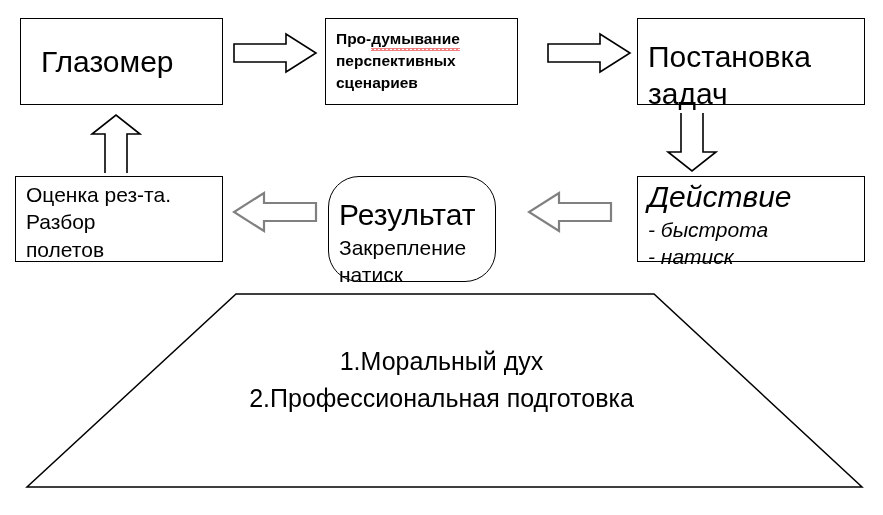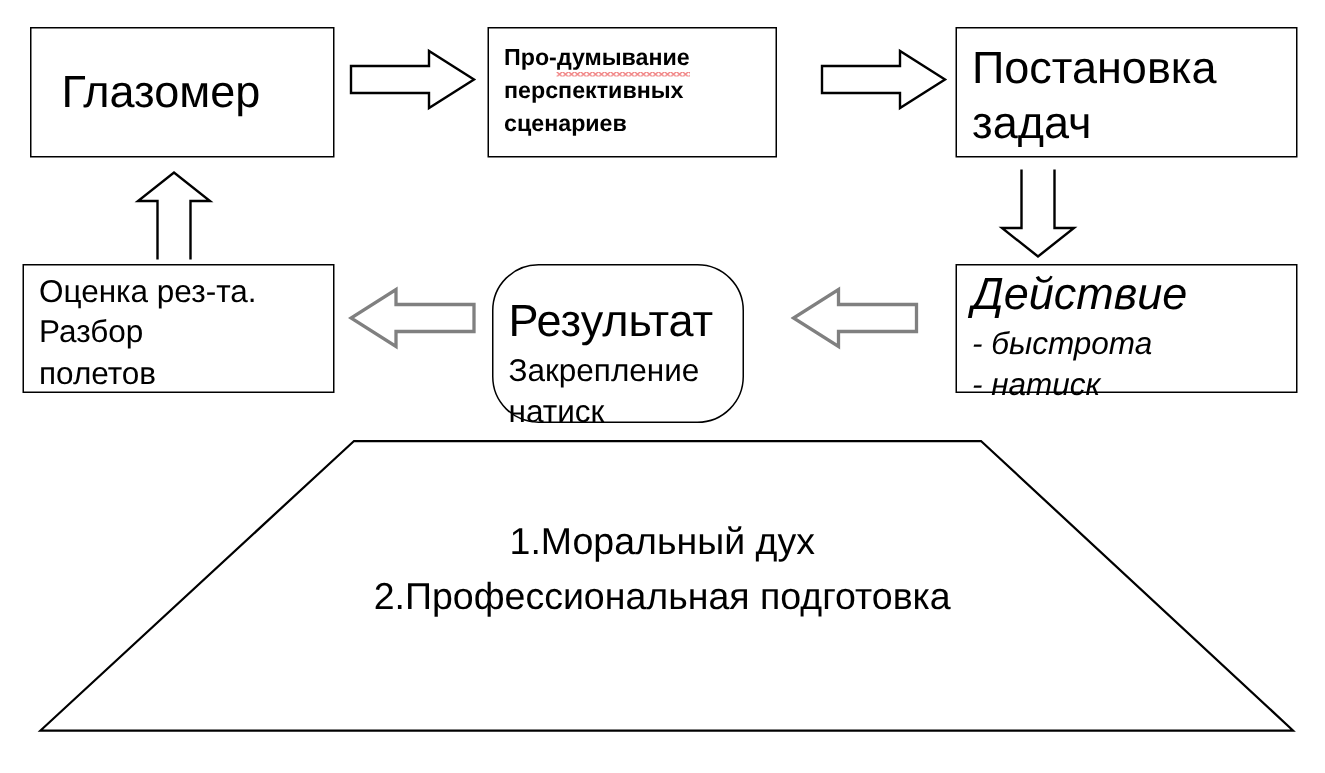--- a/index.html
+++ b/index.html
@@ -109,21 +109,21 @@
     <div class="line-sm-bold">перспективных</div>
     <div class="line-sm-bold">сценариев</div>
   </div>
 
   <div class="arrow" style="left:546px; top:31px;">
     <svg width="86" height="44" viewBox="0 0 86 44" aria-hidden="true">
       <path d="M2,13 L54,13 L54,3 L84,22 L54,41 L54,31 L2,31 Z" fill="#ffffff" stroke="#000000" stroke-width="1.6" stroke-linejoin="miter"></path>
     </svg>
   </div>
 
-  <div class="box" style="left:637px; top:18px; width:228px; height:87px; padding-top:9px;">
+  <div class="box" style="left:637px; top:18px; width:228px; height:87px; padding-top:20px;">
     <div class="line-lg">Постановка</div>
     <div class="line-lg">задач</div>
   </div>
 
   <div class="arrow" style="left:88px; top:112px;">
     <svg width="56" height="62" viewBox="0 0 56 62" aria-hidden="true">
       <path d="M17,61 L17,22 L4,22 L28,3 L52,22 L39,22 L39,61" fill="#ffffff" stroke="#000000" stroke-width="1.6" stroke-linejoin="miter" stroke-linecap="butt"></path>
     </svg>
   </div>
 

